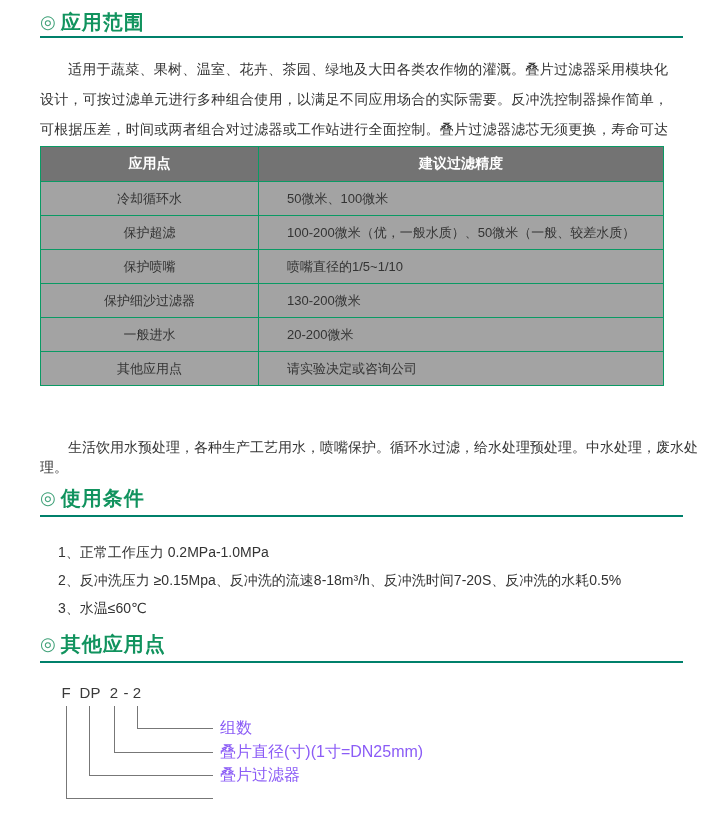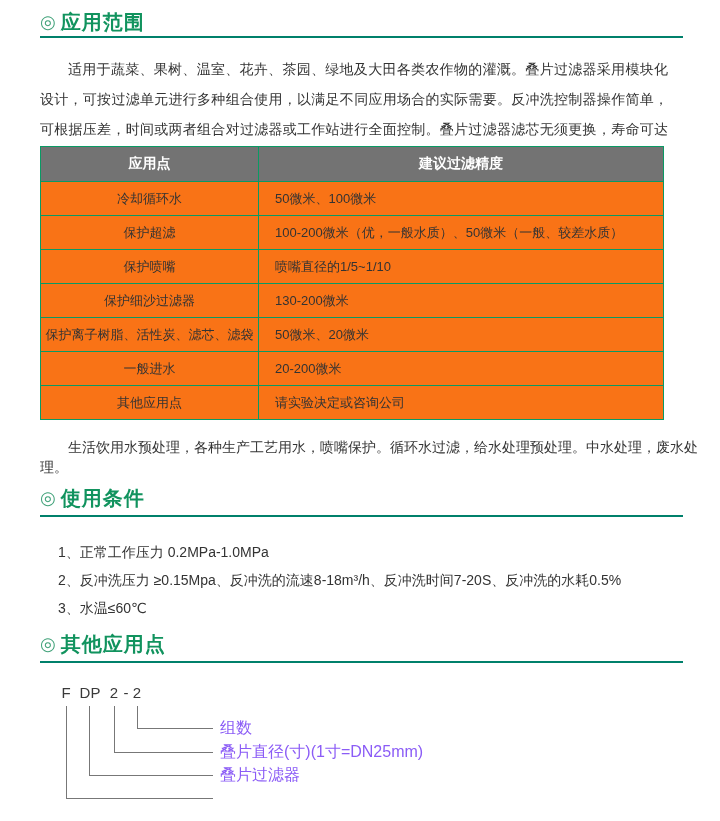--- a/index.html
+++ b/index.html
@@ -45,23 +45,23 @@
   .app-table {
     position:absolute; left:40px; top:146px;
     width:623px; border-collapse:collapse; table-layout:fixed;
     font-size:13px; color:#333333;
   }
   .app-table th, .app-table td { border:1px solid #0a9a64; }
   .app-table th {
     background:#737373; color:#ffffff; font-weight:bold;
     font-size:14px; height:35px; text-align:center;
   }
-  .app-table td { height:34px; background:#f97316; }
+  .app-table td { height:34px; background:#a3a3a3; }
   .app-table td.c1 { text-align:center; width:218px; padding:0 2px; }
-  .app-table td.c2 { text-align:left; padding-left:16px; white-space:nowrap; }
+  .app-table td.c2 { text-align:left; padding-left:28px; white-space:nowrap; }
   .app-table col.col1 { width:218px; }
   .app-table col.col2 { width:405px; }
 
   
   .cond-item {
     position:absolute; left:58px; width:620px;
     font-size:14px; line-height:18px; color:#333333;
   }
 
   
@@ -112,24 +112,20 @@
       </tr>
       <tr>
         <td class="c1">保护喷嘴</td>
         <td class="c2">喷嘴直径的1/5~1/10</td>
       </tr>
       <tr>
         <td class="c1">保护细沙过滤器</td>
         <td class="c2">130-200微米</td>
       </tr>
       <tr>
-        <td class="c1">保护离子树脂、活性炭、滤芯、滤袋</td>
-        <td class="c2">50微米、20微米</td>
-      </tr>
-      <tr>
         <td class="c1">一般进水</td>
         <td class="c2">20-200微米</td>
       </tr>
       <tr>
         <td class="c1">其他应用点</td>
         <td class="c2">请实验决定或咨询公司</td>
       </tr>
     </tbody>
   </table>
 

